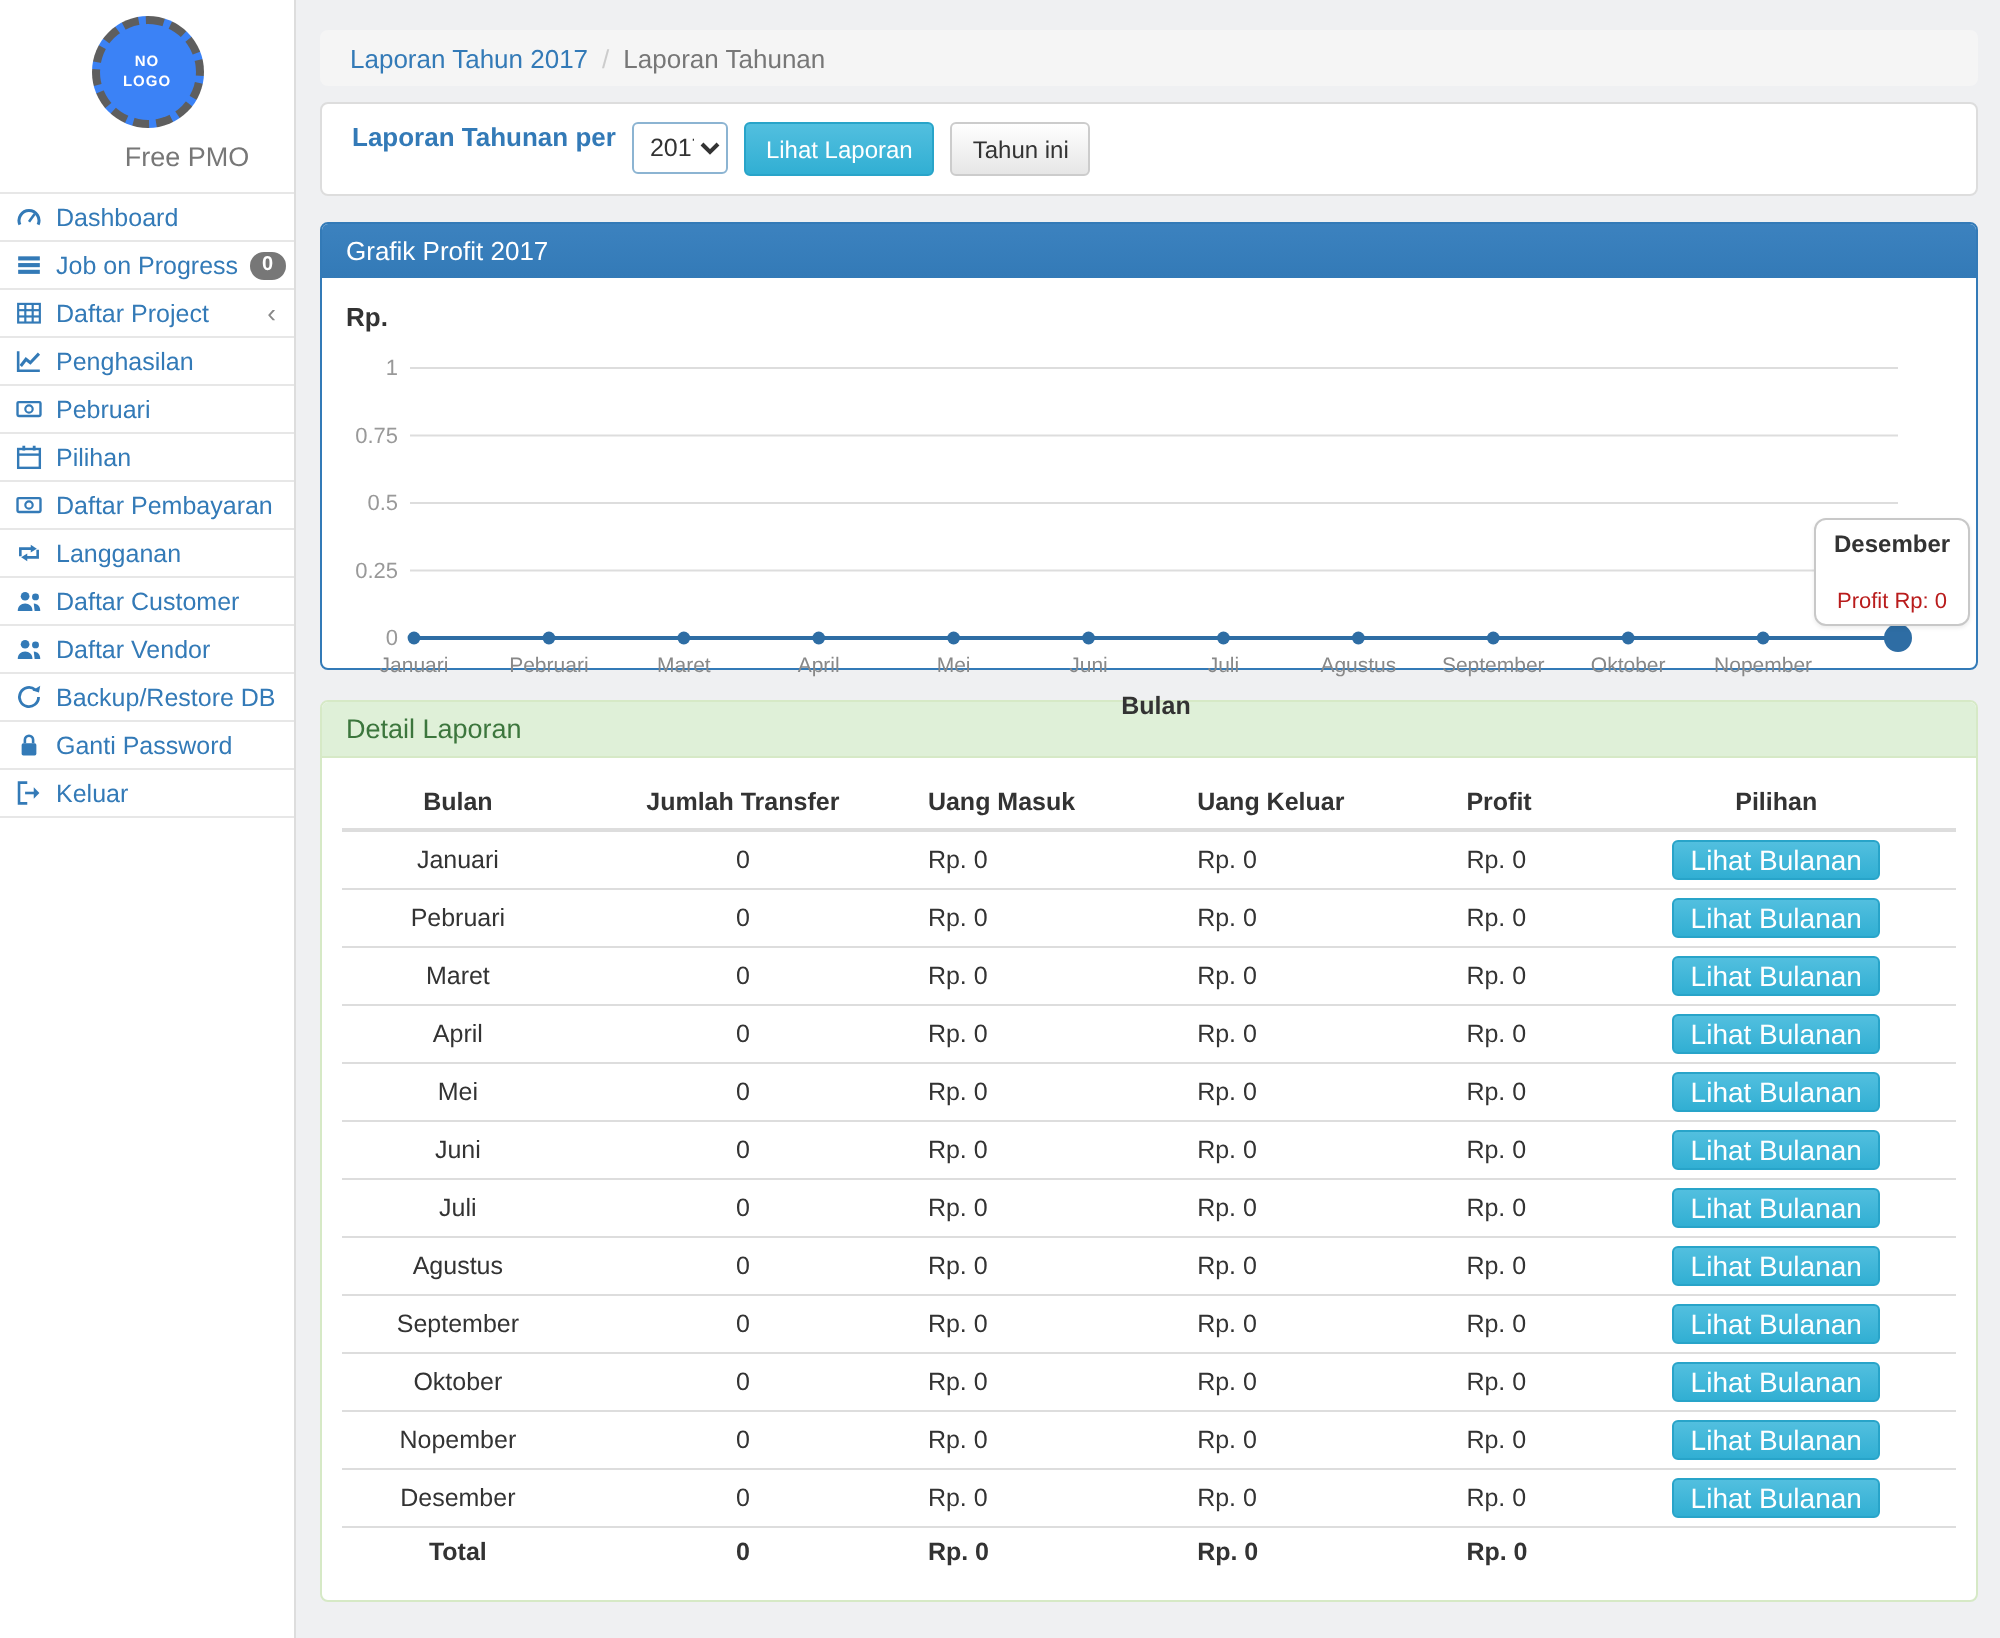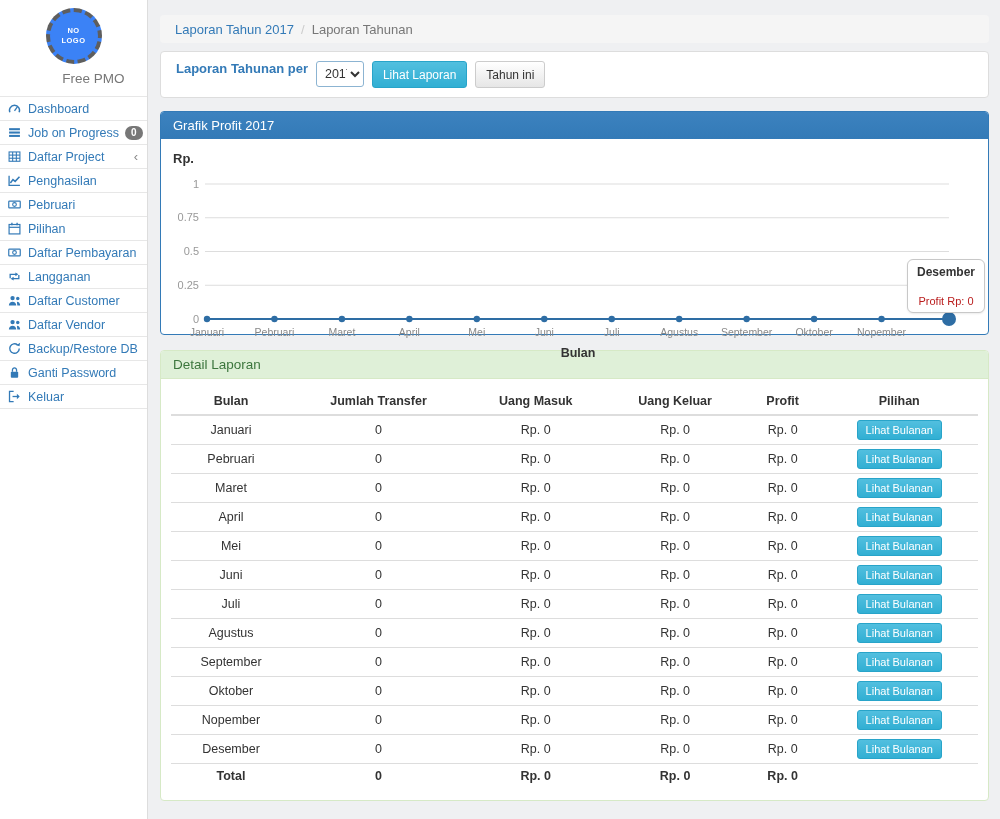--- a/index.html
+++ b/index.html
@@ -86,22 +86,22 @@
   .detail-panel { margin-top: 15px; border: 1px solid #d6e9c6; }
   .detail-panel .panel-heading {
     background: #dff0d8; color: #3c763d; font-size: 13.5px;
     padding: 6px 12px; border-bottom: 1px solid #d6e9c6; border-radius: 3px 3px 0 0;
   }
   .detail-body { padding: 9px 10px 12px 10px; }
   table.report { width: 100%; border-collapse: collapse; font-size: 12.5px; }
   table.report th { font-weight: bold; padding: 6px 8px; border-bottom: 2px solid #ddd; }
   table.report td { padding: 4px 8px; border-bottom: 1px solid #ddd; height: 24px; }
   .c-center { text-align: center; }
-  .c-right { text-align: center; }
-  .btn-xs { font-size: 11px; padding: 2px 8px; line-height: 14px; }
+  .c-right { text-align: left; }
+  .btn-xs { font-size: 14px; padding: 2px 8px; line-height: 14px; }
   tr.total-row td { font-weight: bold; border-bottom: none; }
 </style>
 </head>
 <body>
 
 <div class="page">
   <div class="main">
 
     <aside class="sidebar">
       <div class="logo-block">

